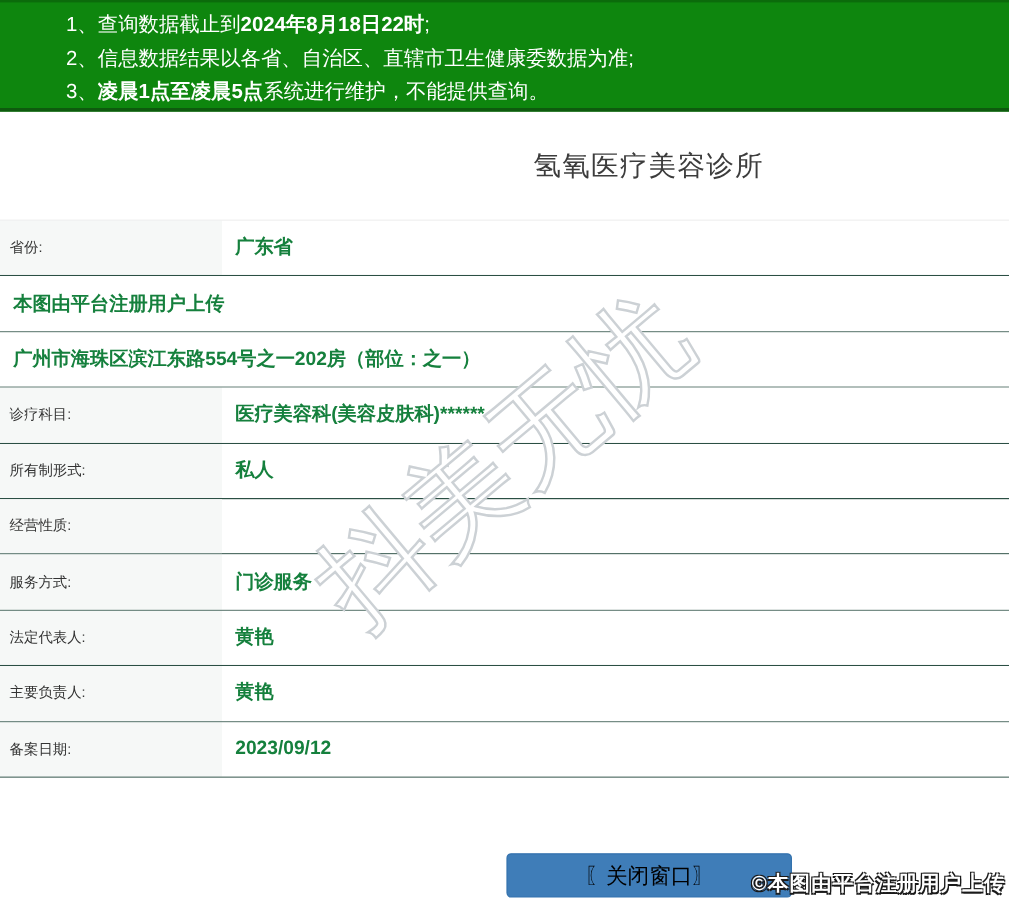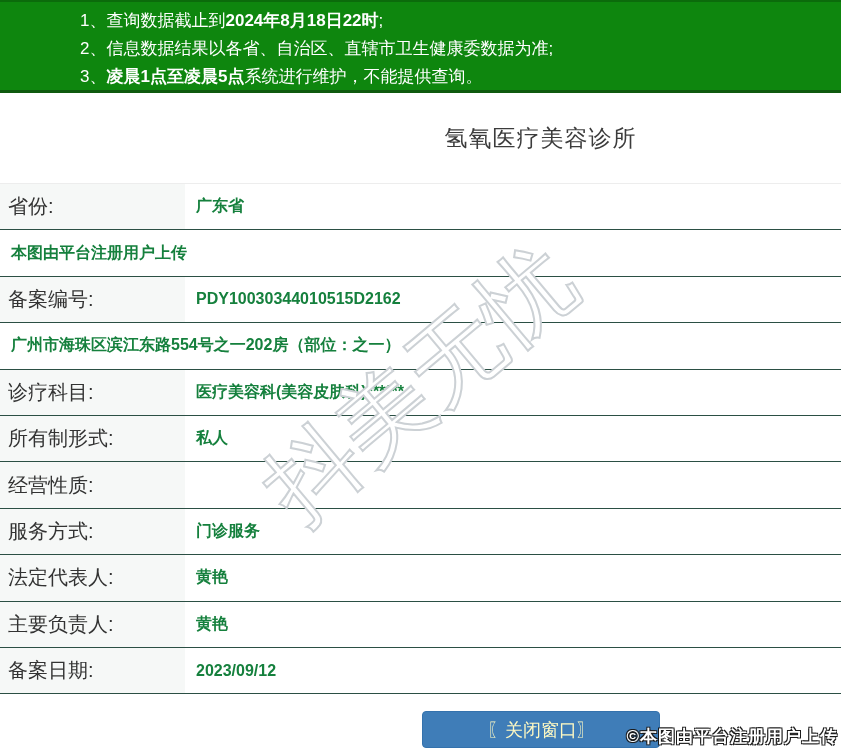--- a/index.html
+++ b/index.html
@@ -16,21 +16,21 @@
   .notice-bar {
     width:841px; height:93px;
     background:#0e860e;
     border-top:2px solid #0b6b0b;
     border-bottom:3px solid #0e5a0e;
     color:#ffffff;
     padding-top:5px;
   }
   .notice-line {
     height:28px; line-height:28px;
-    padding-left:80px;
+    padding-left:55px;
     font-size:17px;
     white-space:nowrap;
   }
   .notice-line b { font-weight:bold; }
 
   
   .title-area {
     width:841px; height:90px;
     padding-left:240px;
     display:flex; align-items:center; justify-content:center;
@@ -43,39 +43,39 @@
   
   .info-table { width:841px; border-top:1px solid #ededed; }
   .row {
     display:flex; width:841px; height:46.4px;
     border-bottom:1px solid #2b4f44;
   }
   .cell-label {
     width:185px; background:#f6f8f7;
     display:flex; align-items:center;
     padding-left:8px;
-    font-size:20px; color:#333333;
+    font-size:12px; color:#333333;
   }
   .cell-value {
     flex:1; background:#ffffff;
     display:flex; align-items:center;
     padding-left:11px;
     font-size:16px; color:#15803d;
     white-space:nowrap;
     font-weight:bold;
   }
 
   
   .close-button {
     position:absolute; left:422px; top:711px;
     width:238px; height:37px;
     background:#3f7db8;
     border:1px solid #3472ad;
     border-radius:4px;
-    color:#fef9c3; font-size:18px;
+    color:#000000; font-size:18px;
     font-family:"Liberation Sans","DejaVu Sans",sans-serif;
     cursor:pointer;
   }
 
   
   .watermark {
     position:absolute; left:420px; top:385px;
     transform:translate(-50%,-50%) rotate(-40deg);
     font-size:92px; font-weight:400;
     color:#ffffff;
@@ -111,24 +111,20 @@
 
 <div class="info-table">
   <div class="row">
     <div class="cell-label">省份:</div>
     <div class="cell-value">广东省</div>
   </div>
   <div class="row">
     <div class="cell-value">本图由平台注册用户上传</div>
   </div>
   <div class="row">
-    <div class="cell-label">备案编号:</div>
-    <div class="cell-value">PDY10030344010515D2162</div>
-  </div>
-  <div class="row">
     <div class="cell-value">广州市海珠区滨江东路554号之一202房（部位：之一）</div>
   </div>
   <div class="row">
     <div class="cell-label">诊疗科目:</div>
     <div class="cell-value">医疗美容科(美容皮肤科)******</div>
   </div>
   <div class="row">
     <div class="cell-label">所有制形式:</div>
     <div class="cell-value">私人</div>
   </div>

